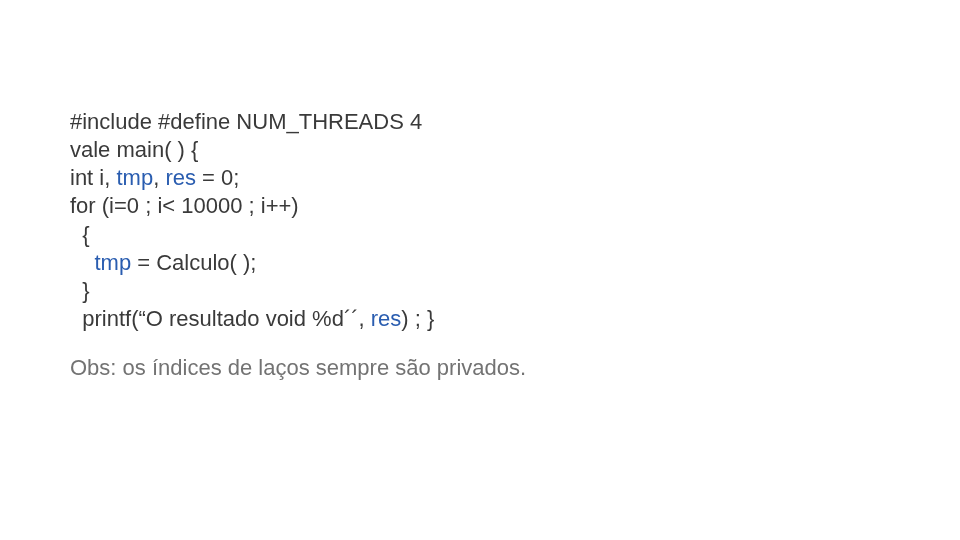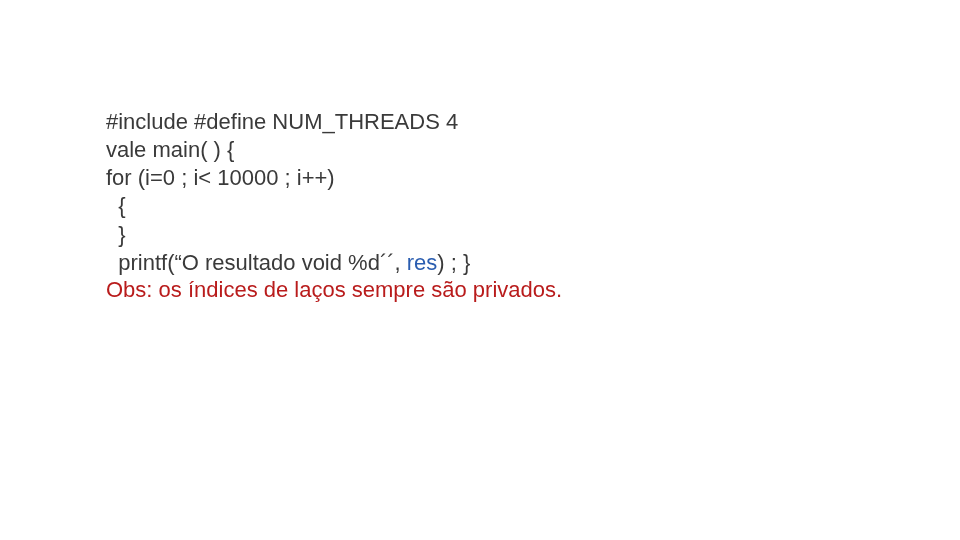--- a/index.html
+++ b/index.html
@@ -9,48 +9,51 @@
     height: 540px;
     background: #ffffff;
     font-family: "Candara", "Segoe UI", "Helvetica Neue", sans-serif;
   }
   .slide {
     position: relative;
     width: 792px;
     height: 540px;
     box-sizing: border-box;
     padding-top: 108px;
-    padding-left: 106px;
+    padding-left: 70px;
   }
   .codeblock {
     font-size: 22px;
     line-height: 1.28;
     color: #3a3a3a;
     font-weight: 400;
   }
   .codeblock .ln {
     white-space: pre;
   }
   .hl {
     color: #2a5db0; 
   }
   .note {
+    margin-top: 22px;
     font-size: 22px;
-    color: #b91c1c;
+    color: #737373;
   }
 </style>
 </head>
 <body>
 
 <div class="slide">
 
   <div class="codeblock">
     <div class="ln"><span>#include #define NUM_THREADS 4</span></div>
     <div class="ln"><span>vale main( ) {</span></div>
+    <div class="ln"><span>int i, </span><span class="hl">tmp</span><span>, </span><span class="hl">res</span><span> = 0;</span></div>
     <div class="ln"><span>for (i=0 ; i&lt; 10000 ; i++)</span></div>
     <div class="ln"><span>  {</span></div>
+    <div class="ln"><span>    </span><span class="hl">tmp</span><span> = Calculo( );</span></div>
     <div class="ln"><span>  }</span></div>
     <div class="ln"><span>  printf(“O resultado void %d´´, </span><span class="hl">res</span><span>) ; }</span></div>
   </div>
 
   <div class="note">Obs: os índices de laços sempre são privados.</div>
 
 </div>
 
 </body></html>

